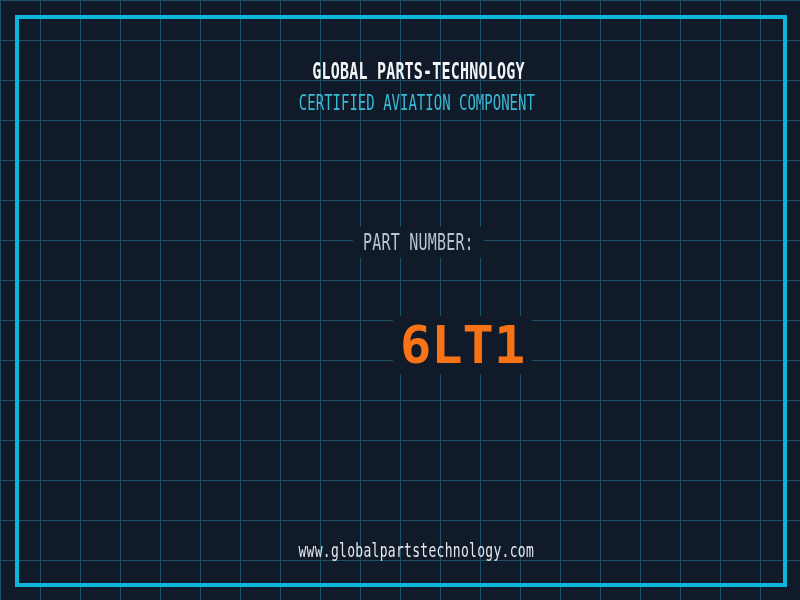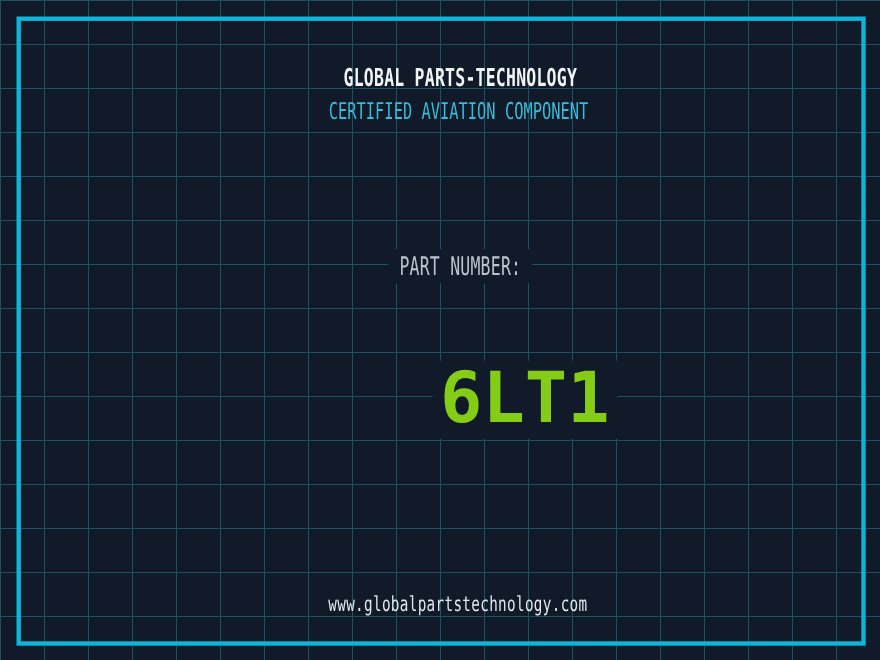--- a/index.html
+++ b/index.html
@@ -51,24 +51,24 @@
     letter-spacing: 0.2px;
     transform: scaleY(1.55);
   }
   .part-label .mask {
     display: inline-block;
     background: #101a28;
     padding: 1px 10px;
   }
   .part-value {
     top: 261px;
-    font-size: 64px;
+    font-size: 52px;
     font-weight: bold;
     line-height: 1.05;
-    color: #84cc16;
+    color: #f97316;
   }
   .part-value .mask {
     display: inline-block;
     background: #101a28;
     padding: 2px 7px;
   }
   .website {
     top: 528px;
     font-size: 13px;
     color: #e2e8ec;

